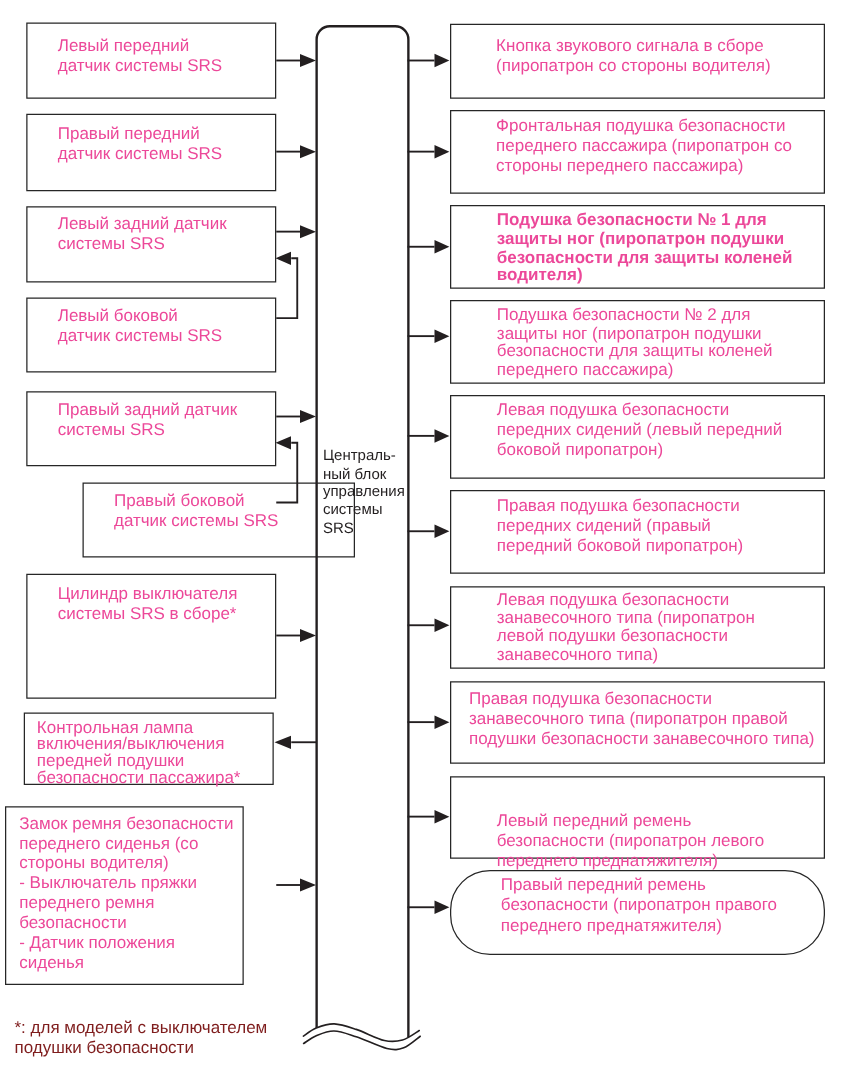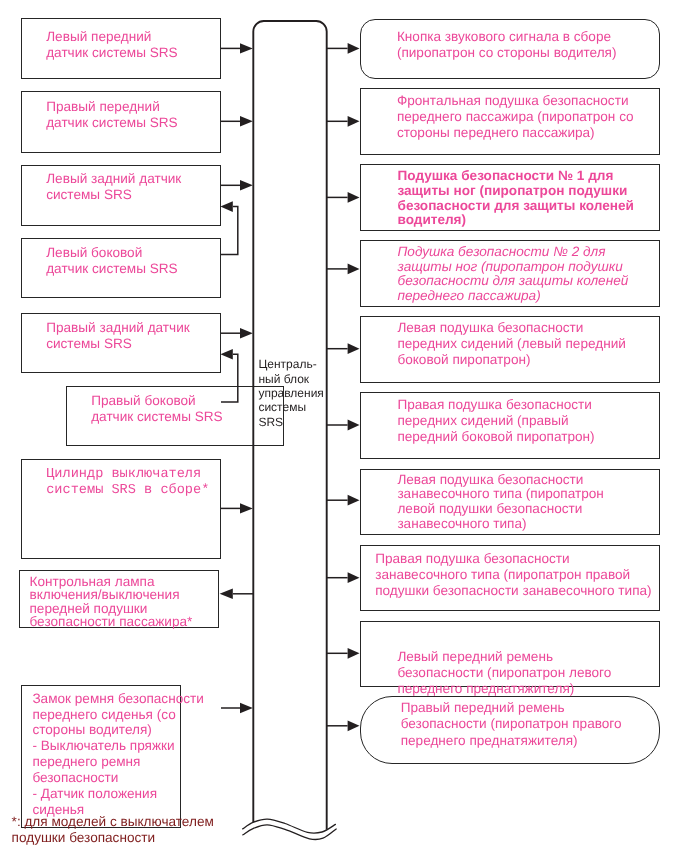--- a/index.html
+++ b/index.html
@@ -42,68 +42,68 @@
   <div class="box" style="left:21.2px;top:312.8px;width:200.1px;height:60.5px;">
     <div class="txt" style="left:24.0px;top:6.2px;line-height:16px;">Правый задний датчик
 системы SRS</div>
   </div>
 
   <div class="box" style="left:21.2px;top:385.6px;width:218px;height:60.8px;margin-left:45px;">
     <div class="txt" style="left:24.0px;top:6px;line-height:16px;">Правый боковой
 датчик системы SRS</div>
   </div>
 
-  <div class="box" style="left:21.2px;top:458.7px;width:200.1px;height:100.5px;font-family:Liberation Mono, monospace;">
+  <div class="box" style="left:21.2px;top:458.7px;width:200.1px;height:100.5px;">
     <div class="txt" style="left:24.0px;top:7.3px;line-height:16px;">Цилиндр выключателя
 системы SRS в сборе*</div>
   </div>
 
   <div class="box" style="left:18.9px;top:570.1px;width:200.4px;height:58.4px;">
     <div class="txt" style="left:9.6px;top:4.1px;line-height:13.3px;">Контрольная лампа
 включения/выключения
 передней подушки
 безопасности пассажира*</div>
   </div>
 
-  <div class="box" style="left:21px;top:644.8px;width:160px;height:143.6px;margin-top:40px;">
+  <div class="box" style="left:4px;top:644.8px;width:191px;height:143.6px;">
     <div class="txt" style="left:10.4px;top:4.8px;line-height:15.9px;">Замок ремня безопасности
 переднего сиденья (со
 стороны водителя)
 - Выключатель пряжки
 переднего ремня
 безопасности
 - Датчик положения
 сиденья</div>
   </div>
 
   <div class="pipe-label" style="left:258.4px;top:357.1px;font-size:12px;line-height:14.4px;">Централь-
 ный блок
 управления
 системы
 SRS</div>
 
-  <div class="box" style="left:359.6px;top:19px;width:300.5px;height:60px;border-radius:15px;">
+  <div class="box" style="left:359.6px;top:19px;width:300.5px;height:60px;">
     <div class="txt" style="left:36.3px;top:9px;line-height:16px;">Кнопка звукового сигнала в сборе
 (пиропатрон со стороны водителя)</div>
   </div>
 
   <div class="box" style="left:359.6px;top:88.3px;width:300.5px;height:66.8px;">
     <div class="txt" style="left:36.3px;top:3.4px;line-height:16.2px;">Фронтальная подушка безопасности
 переднего пассажира (пиропатрон со
 стороны переднего пассажира)</div>
   </div>
 
   <div class="box" style="left:359.6px;top:164.2px;width:300.5px;height:66.8px;">
     <div class="txt" style="left:36.9px;top:4.3px;line-height:14.55px;font-weight:bold;">Подушка безопасности № 1 для
 защиты ног (пиропатрон подушки
 безопасности для защиты коленей
 водителя)</div>
   </div>
 
-  <div class="box" style="left:359.6px;top:240.4px;width:300.5px;height:66.8px;font-style:italic;">
+  <div class="box" style="left:359.6px;top:240.4px;width:300.5px;height:66.8px;">
     <div class="txt" style="left:36.9px;top:3.6px;line-height:14.57px;">Подушка безопасности № 2 для
 защиты ног (пиропатрон подушки
 безопасности для защиты коленей
 переднего пассажира)</div>
   </div>
 
   <div class="box" style="left:359.6px;top:316px;width:300.5px;height:66.8px;">
     <div class="txt" style="left:36.8px;top:3.3px;line-height:16.1px;">Левая подушка безопасности
 передних сидений (левый передний
 боковой пиропатрон)</div>

